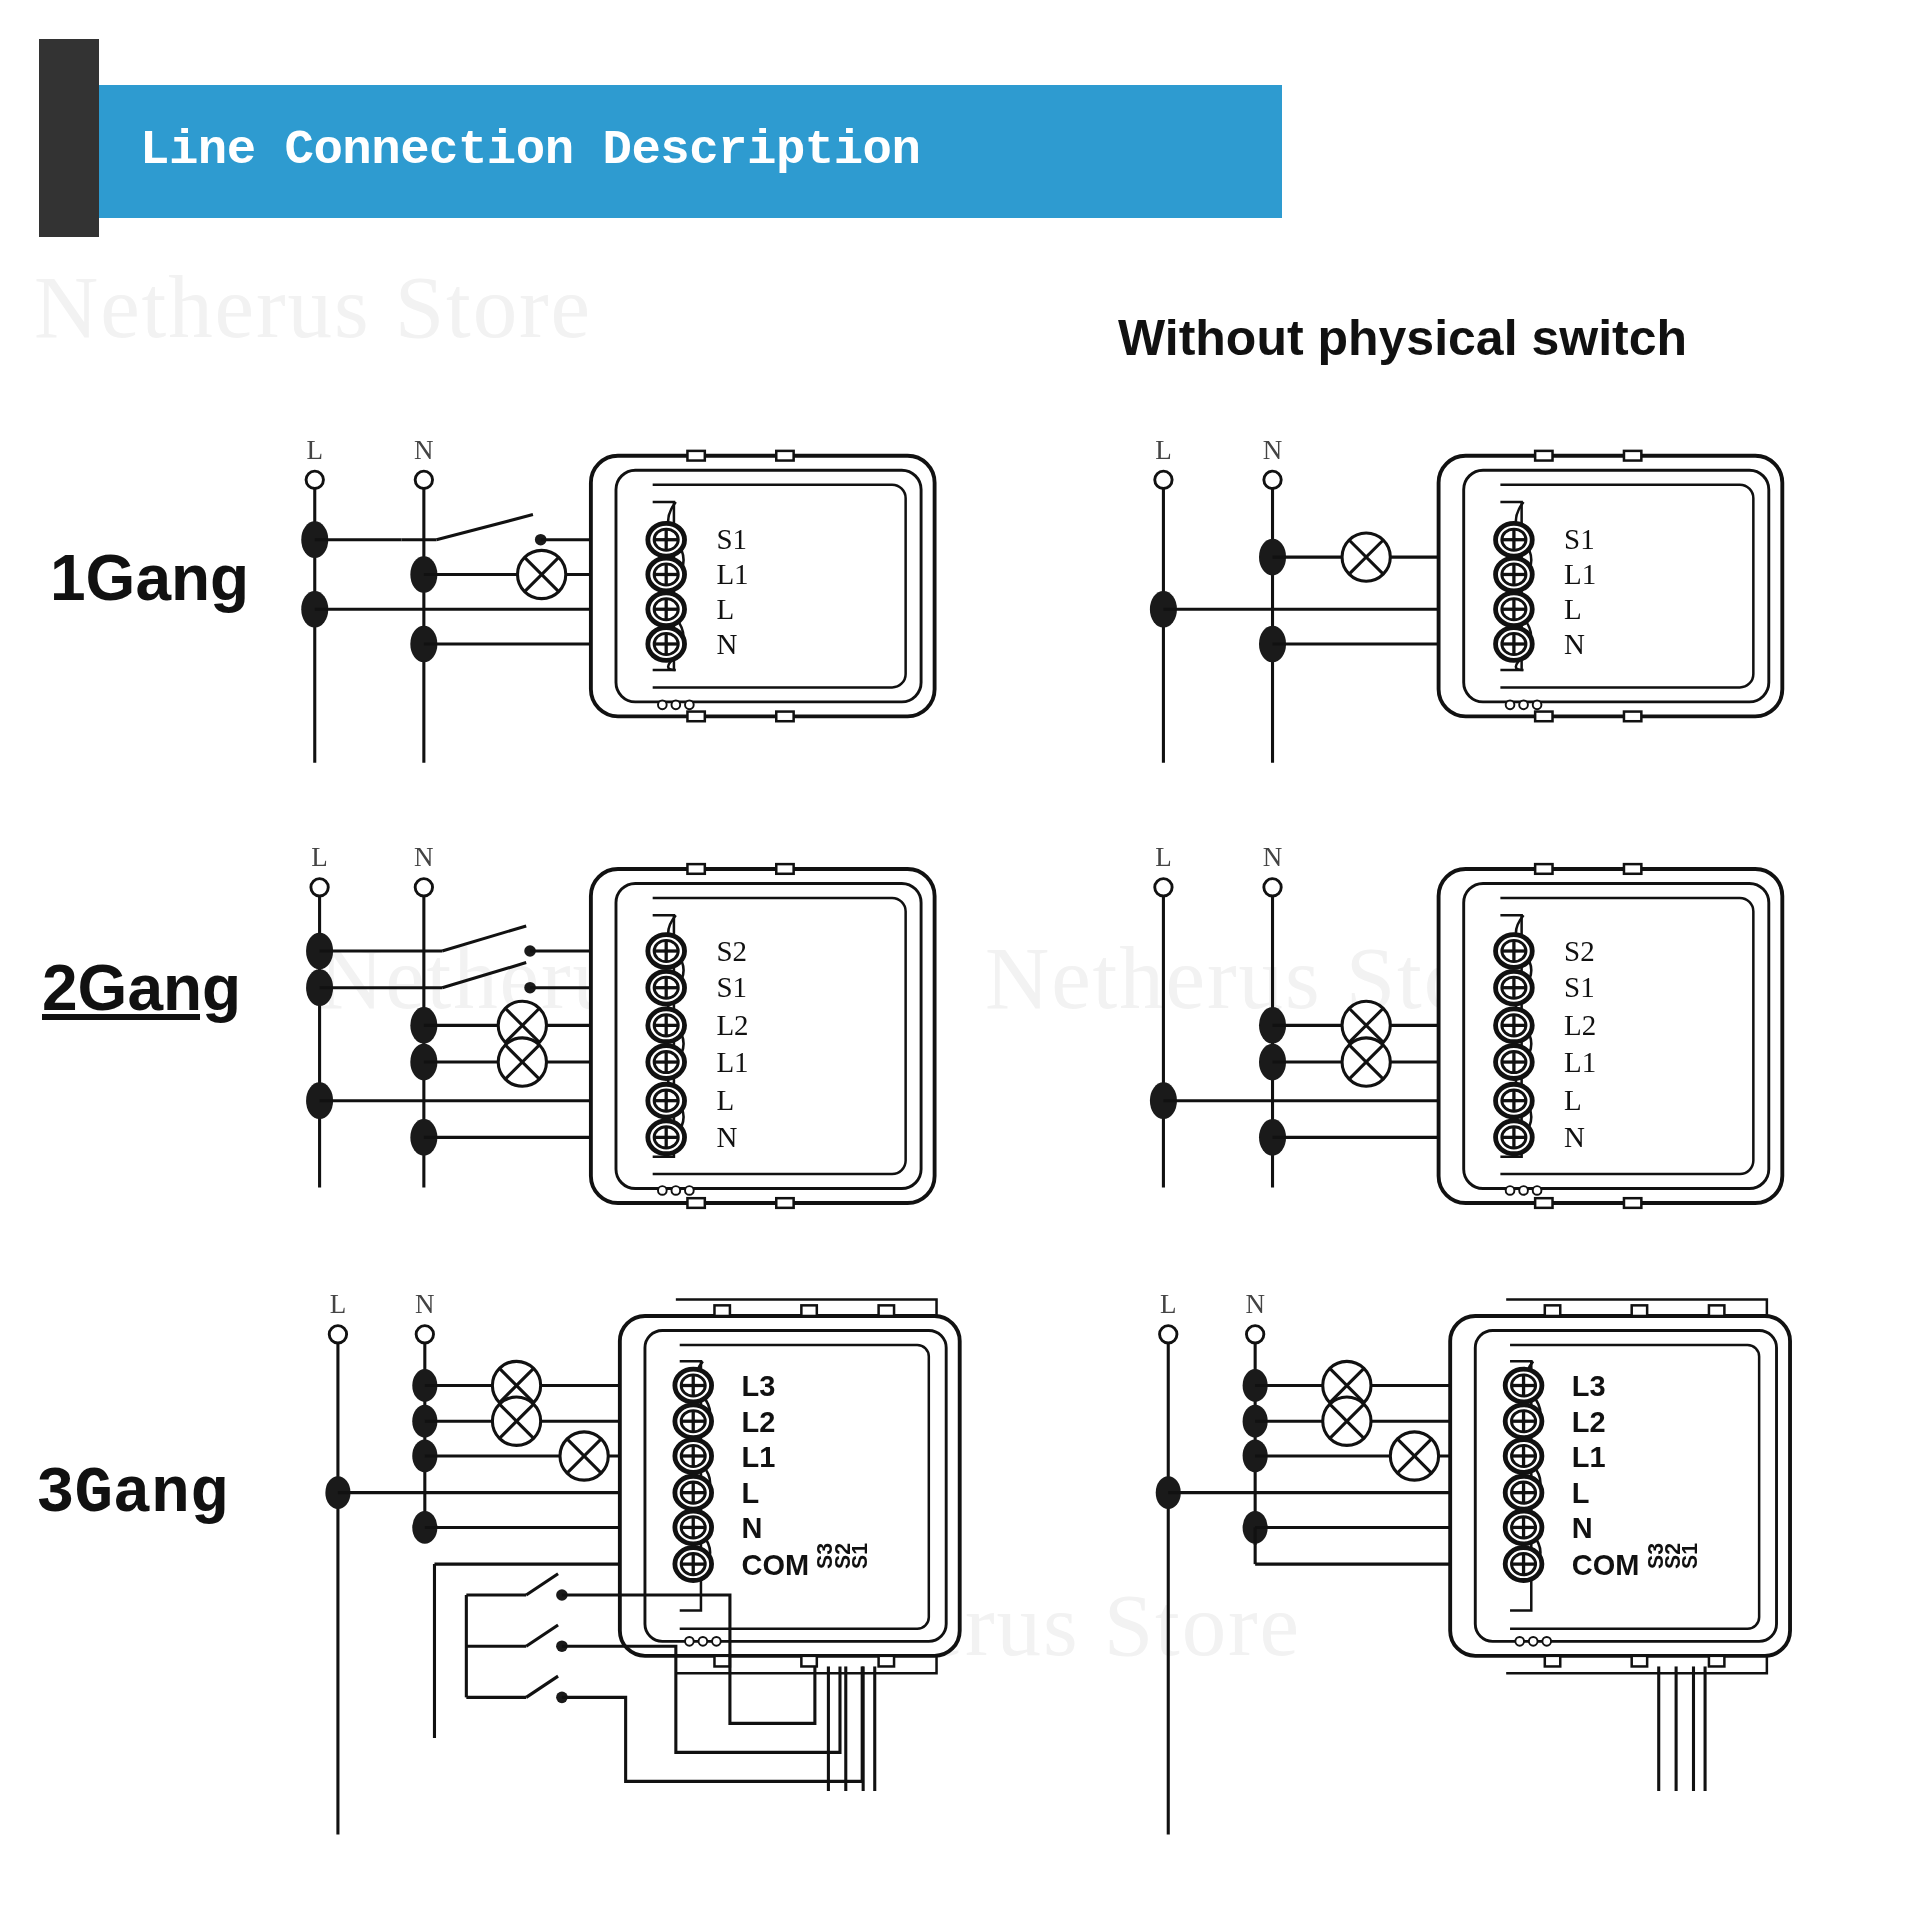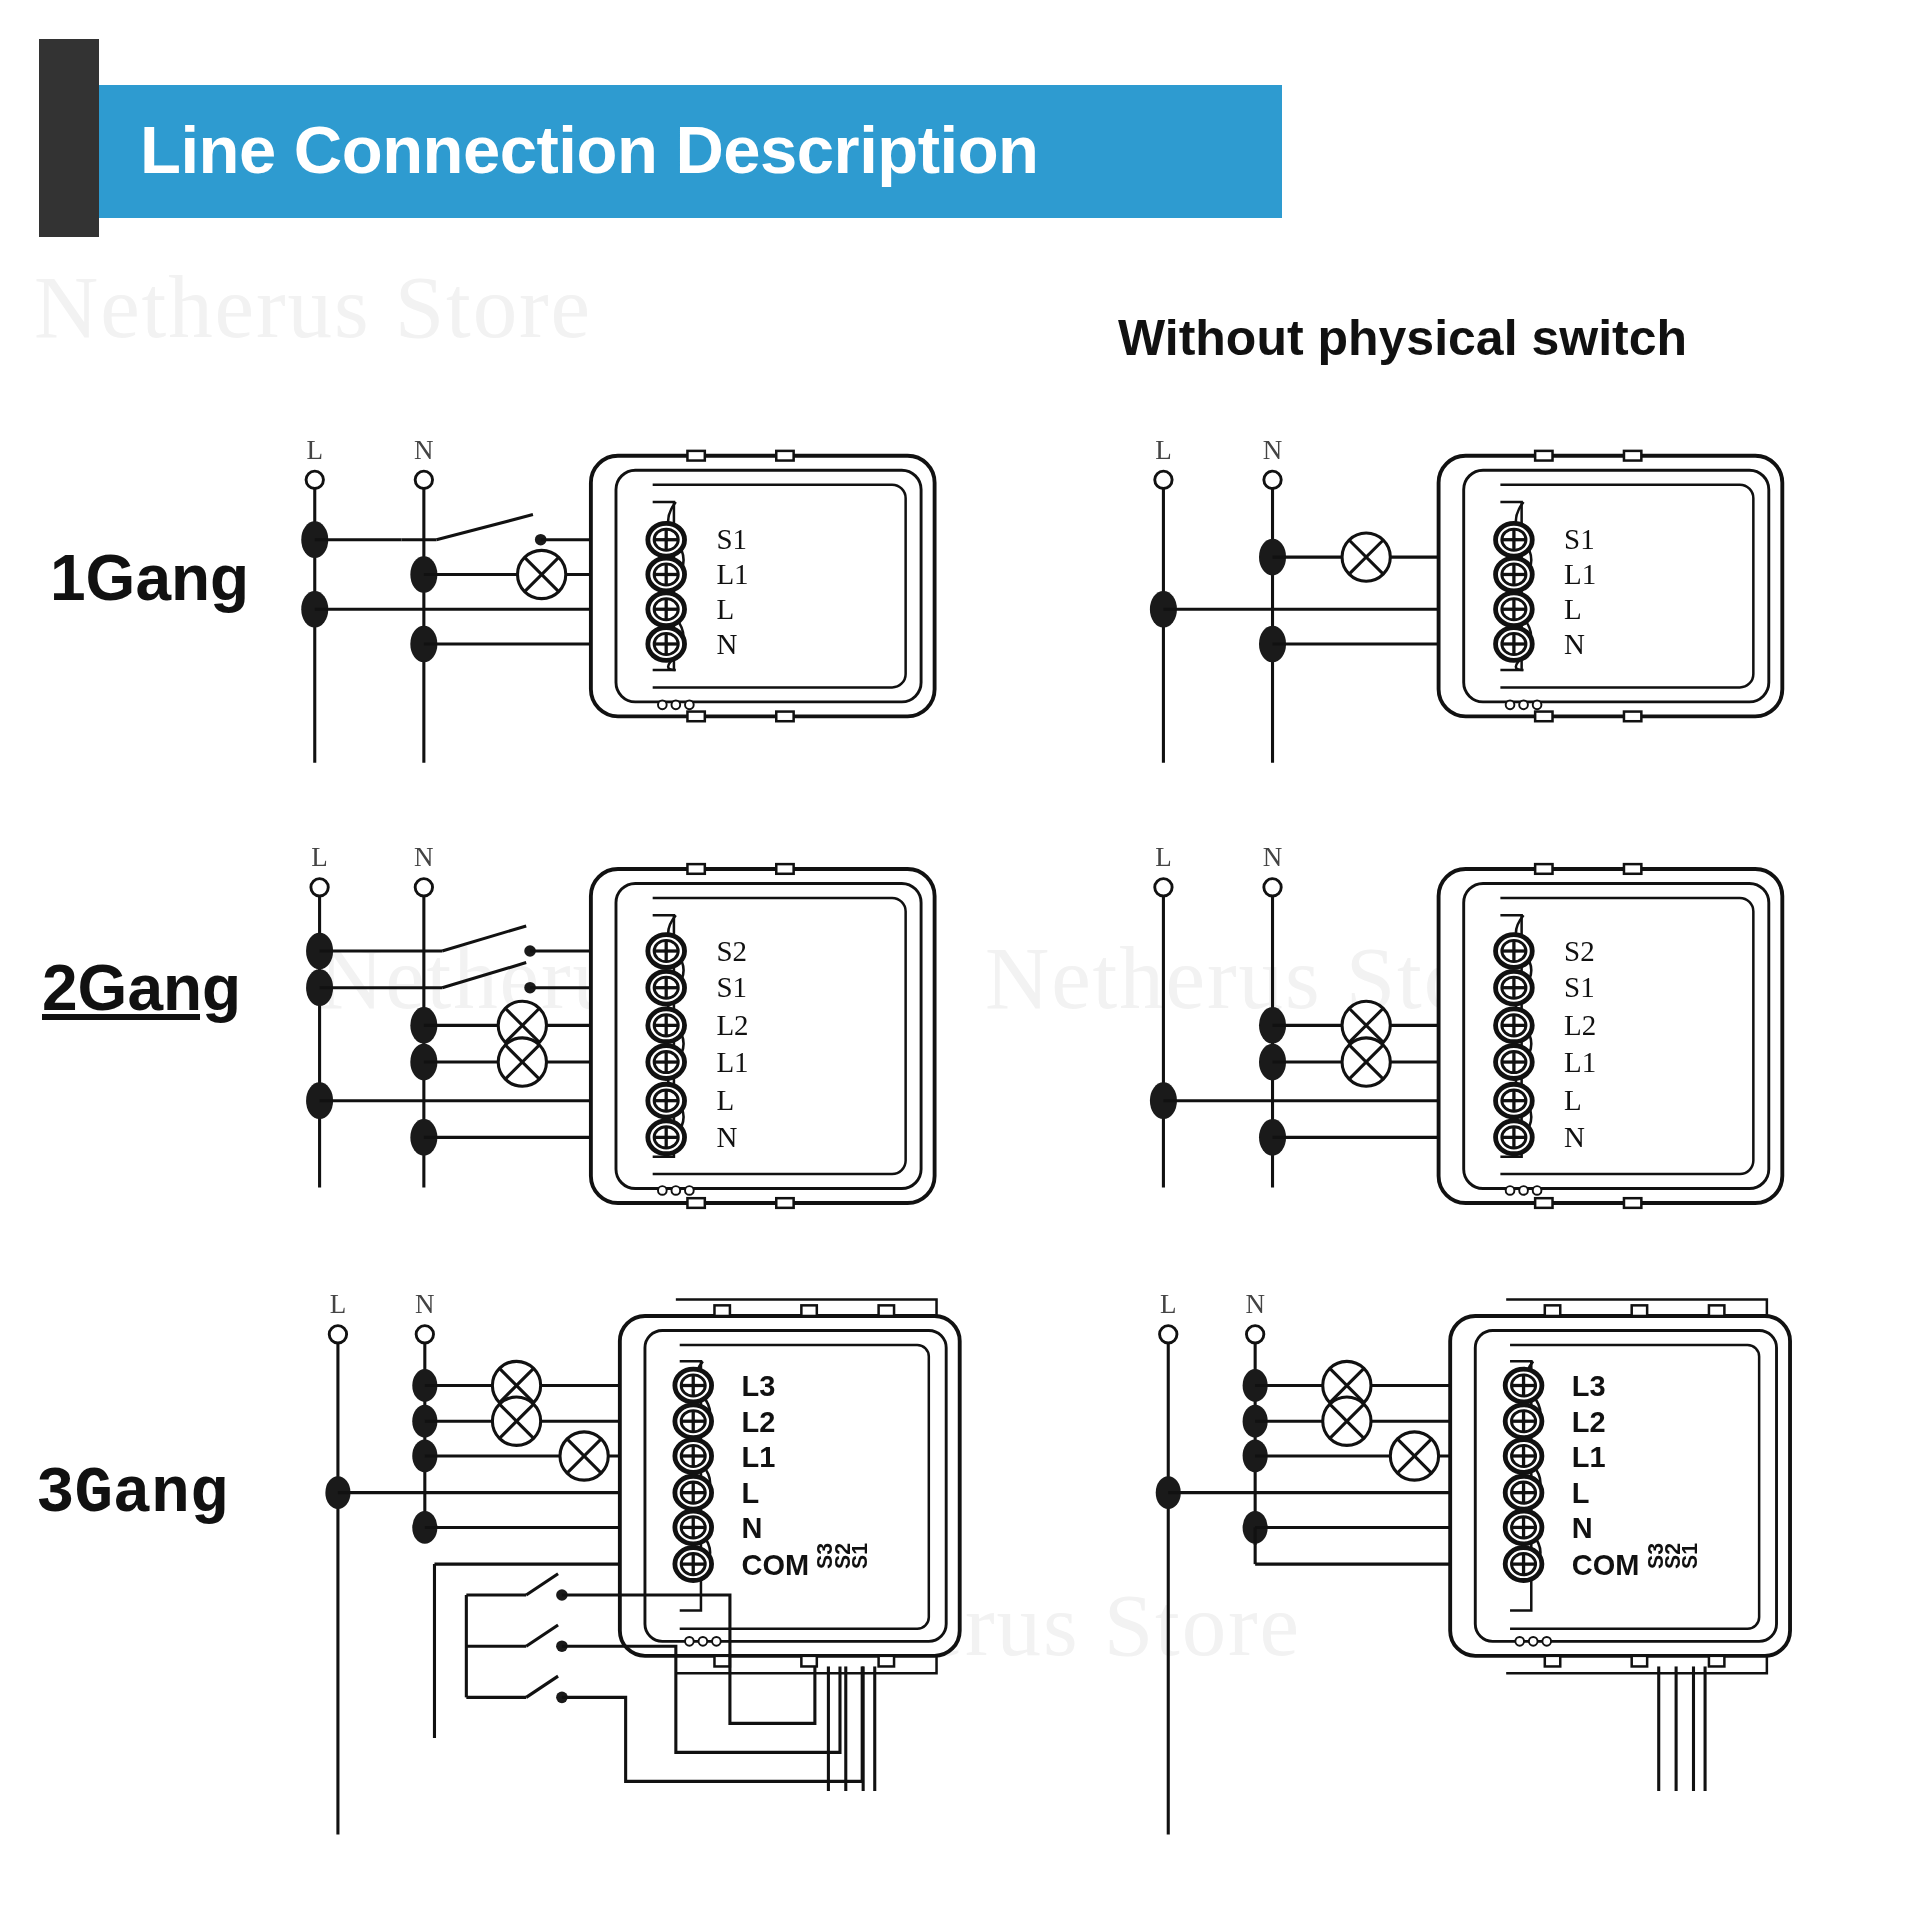--- a/index.html
+++ b/index.html
@@ -22,22 +22,22 @@
     pointer-events:none;
     letter-spacing:1.9px;
   }
 
   
   .title-wrap{position:absolute;left:39px;top:39px;width:1236px;height:198px;}
   .title-bar-dark{position:absolute;left:0;top:0;width:60px;height:198px;background:#333333;}
   .title-bar-blue{position:absolute;left:60px;top:46px;width:1183px;height:133px;background:#2e9bd0;}
   .title-text{
     position:absolute;left:101px;top:60px;
-    font-size:67px;font-weight:bold;color:#ffffff;
-    font-family:Liberation Sans, sans-serif;
+    font-size:49px;font-weight:bold;color:#ffffff;
+    font-family:Liberation Mono, monospace;
     letter-spacing:-0.5px;
     line-height:102px;
   }
 
   
   .col-head{
     position:absolute;
     font-size:50px;font-weight:bold;color:#111;
     font-family:"Liberation Sans",sans-serif;
     white-space:nowrap;

